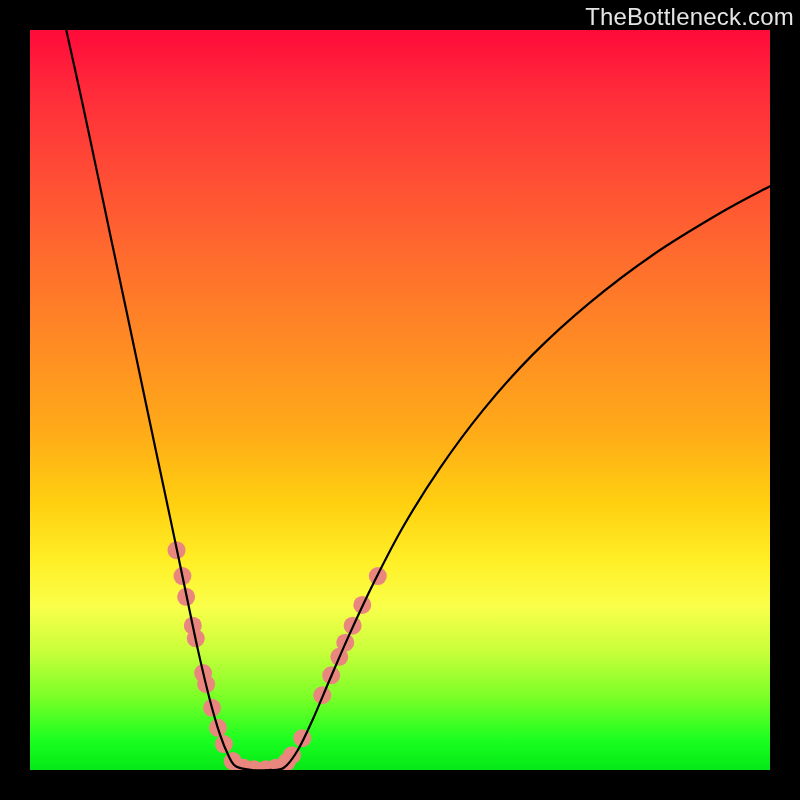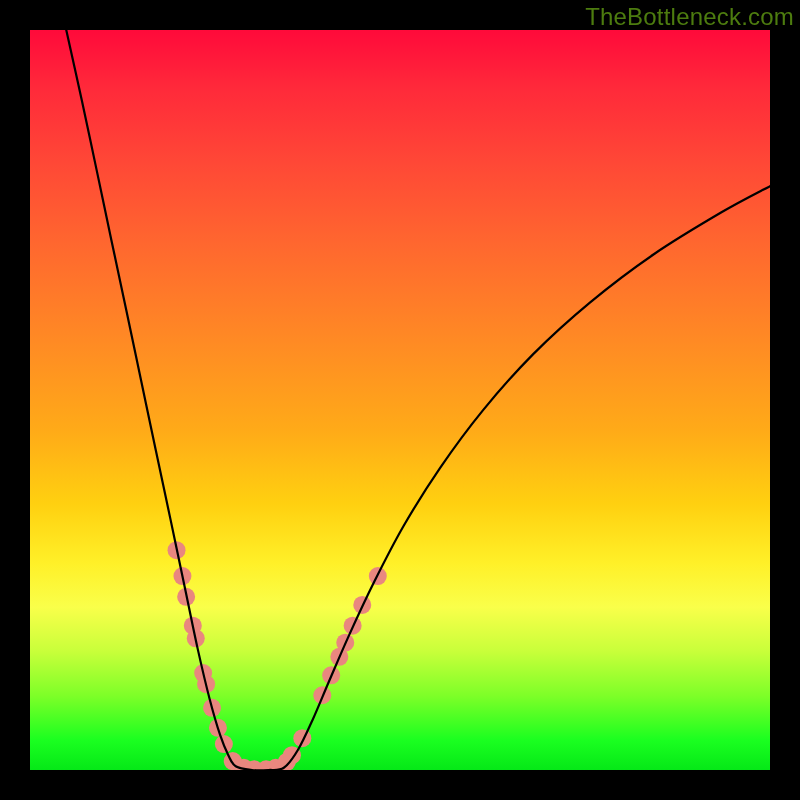--- a/index.html
+++ b/index.html
@@ -36,21 +36,21 @@
       #f9ff4a 78%,
       #c8ff3a 84%,
       #7dff28 90%,
       #1aff20 96%,
       #05e817 100%);
   }
   .watermark {
     position: absolute;
     top: 3px;
     right: 6px;
-    color: #4d7c0f;
+    color: #e5e5e5;
     font-size: 24px;
     font-weight: 500;
     letter-spacing: 0.2px;
     font-family: Arial, Helvetica, sans-serif;
   }
   svg.curve {
     position: absolute;
     left: 0;
     top: 0;
     width: 740px;

